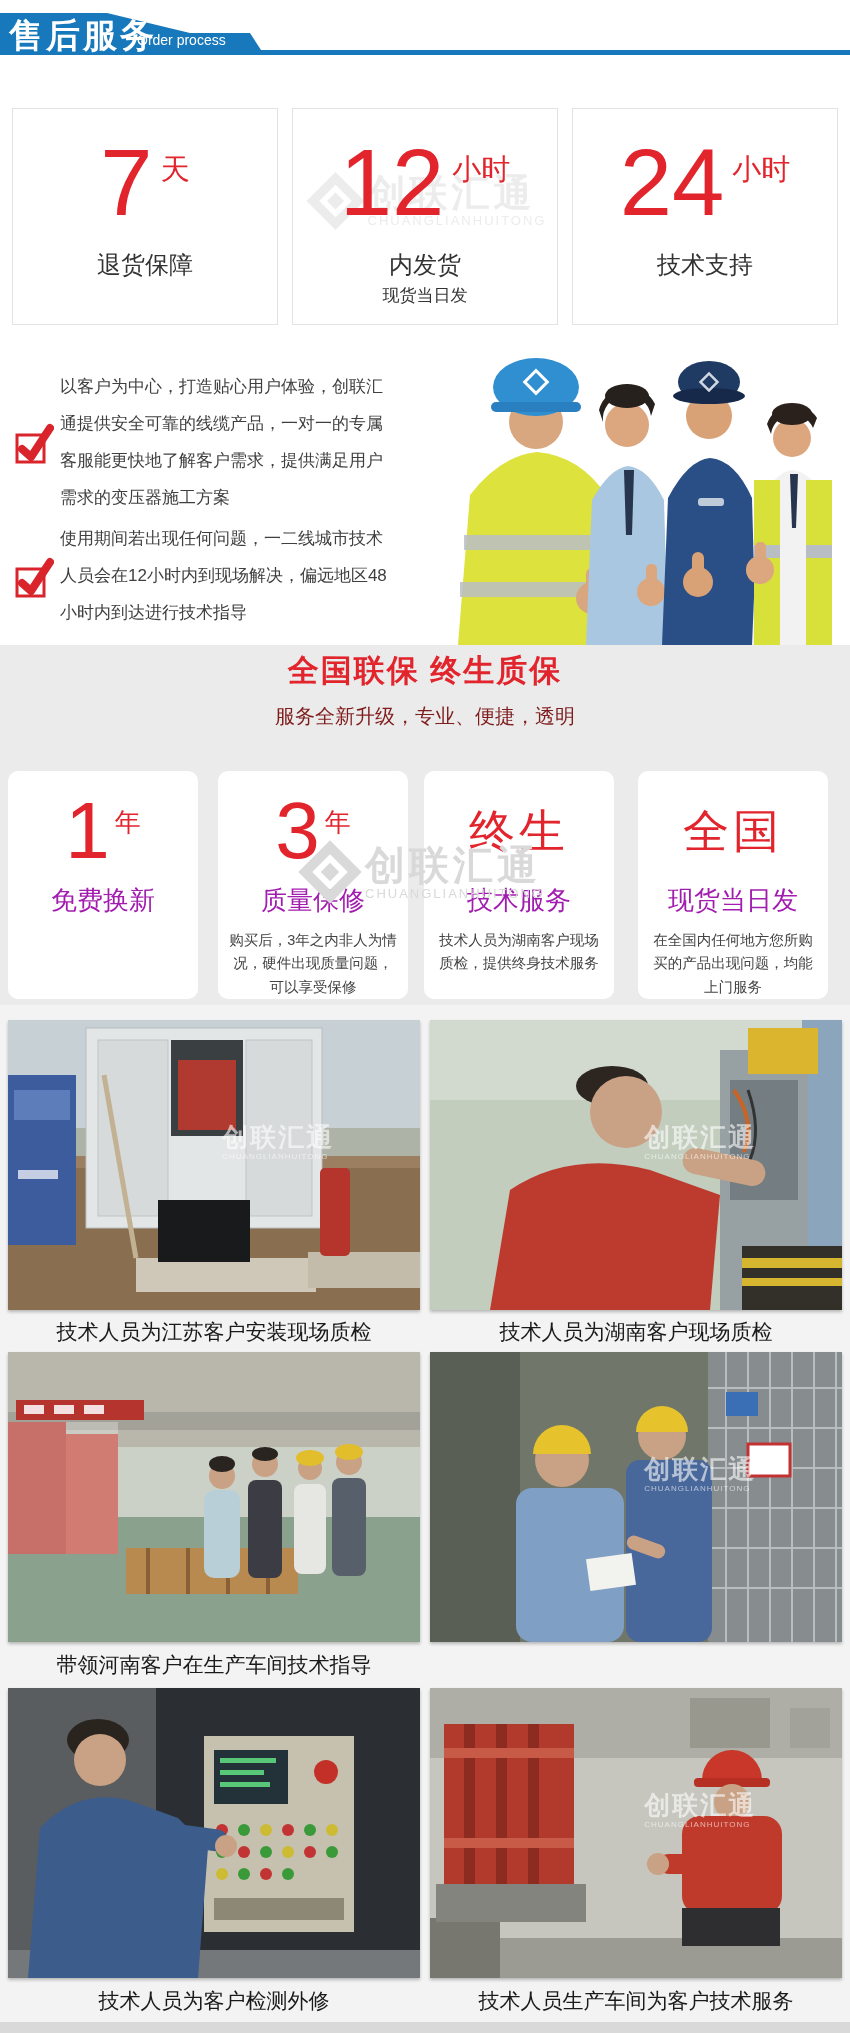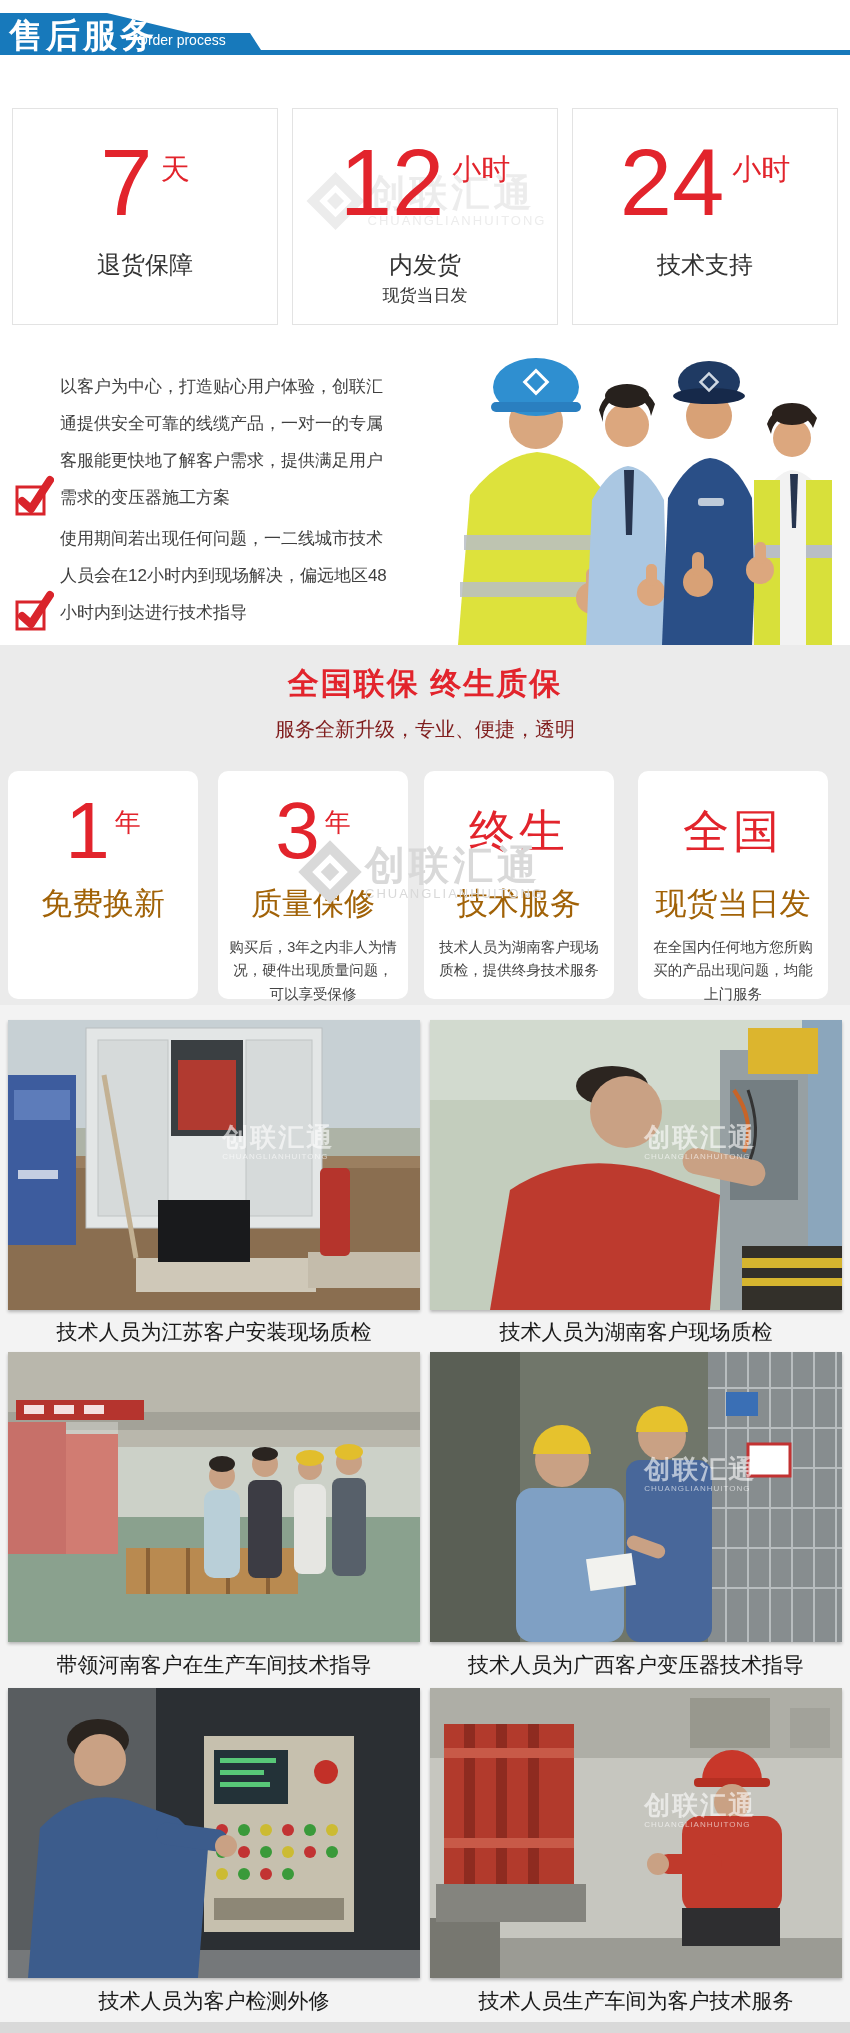--- a/index.html
+++ b/index.html
@@ -24,38 +24,38 @@
   .wm { display:flex; align-items:center; gap:0; pointer-events:none; }
   .wm-text { display:flex; flex-direction:column; align-items:flex-start; }
   .wm-cn { font-size:40px; font-weight:bold; letter-spacing:4px; line-height:1.05; }
   .wm-en { font-size:13px; letter-spacing:2px; }
   .wm-box2 { position:absolute; left:50%; top:60px; transform:translateX(-50%); z-index:0; color:#ececec; }
   .wm-box2 .wm-cn { font-size:38px; }
   .wm-mid { position:absolute; left:295px; top:192px; z-index:3; color:#d9d9d9; }
 
   
   .promise { position:absolute; top:330px; left:0; width:850px; height:315px; }
-  .chk-item { position:absolute; left:14px; display:flex; align-items:flex-end; }
+  .chk-item { position:absolute; left:14px; display:flex; align-items:center; }
   .chk-item-1 { top:38px; } .chk-item-2 { top:190px; }
   .chk-icon { width:40px; flex:0 0 40px; margin-top:2px; }
   .chk-text { width:338px; margin-left:6px; font-size:17px; color:#3f3f3f; line-height:37px; }
   .team-photo { position:absolute; left:440px; top:0; width:410px; height:315px; }
 
   
   .guarantee { position:absolute; top:645px; left:0; width:850px; height:360px; background:#ebebeb; }
-  .g-title { text-align:center; padding-top:18px; font-size:31px; font-weight:bold; color:#e2242c; letter-spacing:2px; }
+  .g-title { text-align:center; padding-top:5px; font-size:31px; font-weight:bold; color:#e2242c; letter-spacing:2px; }
   .g-subtitle { text-align:center; margin-top:11px; font-size:20px; color:#7f1d1d; }
   .g-card { position:absolute; top:126px; width:190px; height:228px; background:#fff; border-radius:10px; text-align:center; z-index:1; }
   .g-card-1 { left:8px; } .g-card-2 { left:218px; } .g-card-3 { left:408px;margin-left:16px; } .g-card-4 { left:638px; }
   .g-bigrow { display:flex; justify-content:center; align-items:center; height:104px; margin-top:8px; color:#e2242c; }
   .g-big { font-size:80px; line-height:1; }
   .g-big-cn { font-size:46px; letter-spacing:4px; font-weight:500; }
   .g-bigunit { font-size:26px; margin-left:5px; margin-top:-18px; }
   .g-bigunit:empty { display:none; }
-  .g-name { font-size:31px; color:#a16207; }
+  .g-name { font-size:26px; color:#a21caf; }
   .g-desc { font-size:14.5px; color:#444; line-height:1.62; margin-top:11px; padding:0 10px; }
 
   
   .gallery { position:absolute; top:1005px; left:0; width:850px; height:1028px; background:#f3f3f3; }
   .ph { position:absolute; width:412px; height:290px; background:#ddd; overflow:hidden; box-shadow:0 2px 3px rgba(0,0,0,0.25); }
   .ph svg { display:block; width:412px; height:290px; }
   .ph-r1c1 { left:8px; top:15px; } .ph-r1c2 { left:430px; top:15px; }
   .ph-r2c1 { left:8px; top:347px; } .ph-r2c2 { left:430px; top:347px; }
   .ph-r3c1 { left:8px; top:683px; } .ph-r3c2 { left:430px; top:683px; }
   .ph-wm { position:absolute; left:52%; top:36%; color:rgba(255,255,255,0.6); }
@@ -422,19 +422,18 @@
         <div class="wm-text">
           <span class="wm-cn">创联汇通</span>
           <span class="wm-en">CHUANGLIANHUITONG</span>
         </div>
       </div>
     </figure>
 
     <figcaption class="cap cap-r1c1">技术人员为江苏客户安装现场质检</figcaption>
     <figcaption class="cap cap-r1c2">技术人员为湖南客户现场质检</figcaption>
     <figcaption class="cap cap-r2c1">带领河南客户在生产车间技术指导</figcaption>
-    <figcaption class="cap cap-r2c2">技术人员为广西客户变压器技术指导</figcaption>
     <figcaption class="cap cap-r3c1">技术人员为客户检测外修</figcaption>
     <figcaption class="cap cap-r3c2">技术人员生产车间为客户技术服务</figcaption>
   </div>
 
   <div class="bottom-bar"></div>
 </div>
 
 </body></html>

